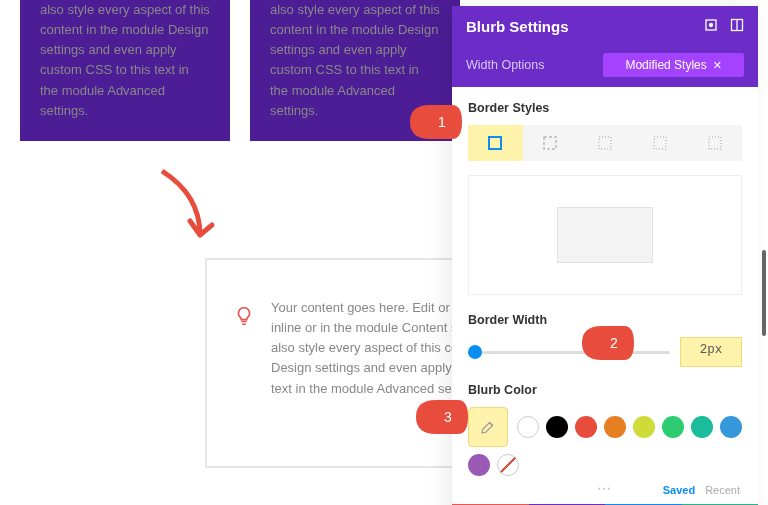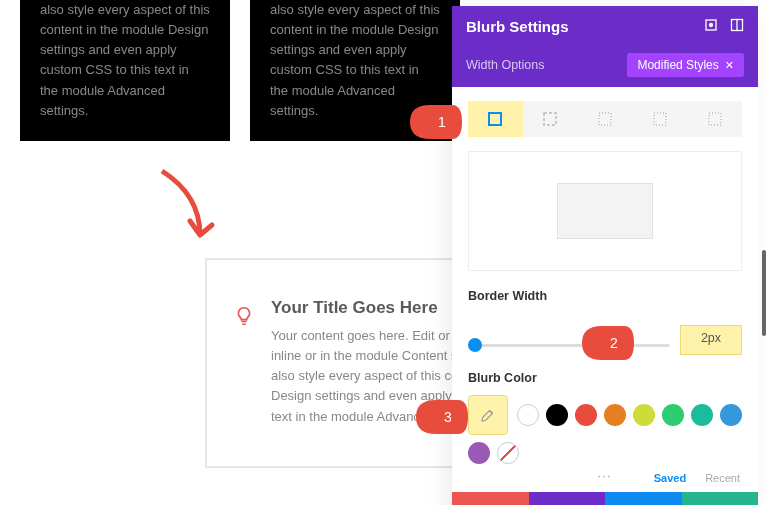--- a/index.html
+++ b/index.html
@@ -1,67 +1,67 @@
 <!DOCTYPE html>
 <html><head>
 <meta charset="utf-8">
 <style>
   * { box-sizing: border-box; margin: 0; padding: 0; }
   body { font-family: -apple-system, BlinkMacSystemFont, "Segoe UI", Arial, sans-serif; width: 768px; height: 505px; overflow: hidden; background: #fff; position: relative; }
 
   
   .bg-cards { display: flex; gap: 20px; position: absolute; top: 0; left: 20px; }
-  .bg-card { width: 210px; background: #000000; padding: 0 20px 20px 20px; color: #888; font-size: 13px; line-height: 1.55; }
+  .bg-card { width: 210px; background: #4c1d95; padding: 0 20px 20px 20px; color: #888; font-size: 13px; line-height: 1.55; }
 
   
   .preview-card { position: absolute; left: 205px; top: 258px; width: 395px; height: 210px; border: 2px solid #e6e6e6; padding: 38px 26px; }
   .preview-card .icon-col { position: absolute; left: 26px; top: 45px; }
   .preview-card .content-col { margin-left: 38px; }
   .preview-card h3 { font-size: 17px; font-weight: 600; color: #5a5a5a; margin-bottom: 8px; }
   .preview-card p { font-size: 13px; color: #888; line-height: 1.55; }
   .bulb-icon { width: 22px; height: 22px; display:inline-block; }
 
   
   .big-arrow { position: absolute; left: 150px; top: 165px; width: 80px; height: 90px; pointer-events:none;}
   .big-arrow svg { width:100%; height:100%; }
 
   
   .panel { position: absolute; top: 6px; right: 10px; width: 306px; background: #fff; box-shadow: -6px 0 20px rgba(0,0,0,0.08); }
   .panel-header { background: #6c2cc7; color: #fff; padding: 12px 14px; display: flex; align-items: flex-end; justify-content: space-between; font-size: 15px; font-weight: 600; }
   .panel-header .hdr-actions { display: flex; gap: 12px; align-items:center;}
   .panel-header .hdr-actions span { cursor: pointer; font-size: 13px; }
   .tabbar { background: #6c2cc7; display: flex; align-items: center; justify-content: space-between; padding: 6px 14px 10px 14px; }
   .tabbar .search-opt { color: #d8c7f3; font-size: 12.5px; }
-  .tabbar .modpill { background: #a342ff; color:#fff; font-size: 12px; padding: 5px 10px; border-radius: 2px; display:flex; align-items:center; gap:6px; cursor:pointer;}
+  .tabbar .modpill { background: #a342ff; color:#fff; font-size: 12px; padding: 5px 22px; border-radius: 2px; display:flex; align-items:center; gap:6px; cursor:pointer;}
   .tabbar .modpill .x { font-size: 11px; }
 
   .panel-body { padding: 14px 16px 8px 16px; position: relative; }
   .section-label { font-size: 12.5px; font-weight: 700; color: #333; margin-bottom: 10px; }
 
   .border-style-row { display: flex; }
   .style-tab { flex:1; height: 36px; display:flex; align-items:center; justify-content:center; background:#f5f5f5;}
   .style-tab.active { background: #fff2aa; }
   .style-tab svg { display:block;}
 
   .preview-box { margin-top: 14px; border: 1px solid #eee; height: 120px; display:flex; align-items:center; justify-content:center; }
   .preview-inner { width: 96px; height: 56px; background:#f3f3f3; border:1px solid #e2e2e2;}
 
-  .slider-row { display:flex; align-items:flex-end; gap:10px; margin-top:22px; margin-bottom:16px;}
+  .slider-row { display:flex; align-items:center; gap:10px; margin-top:10px; margin-bottom:16px;font-family:Liberation Mono, monospace;}
   .slider { flex:1; position:relative; height: 20px; }
   .slider-track { position:absolute; top:9px; left:0; right:0; height:3px; background:#ddd; border-radius:2px;}
   .slider-thumb { position:absolute; top:3px; left:0; width:14px; height:14px; background:#0b8ef2; border-radius:50%; cursor:pointer;}
   .slider-val { width:62px; height:30px; background:#fff2aa; border:1px solid #eeda7a; font-size:12.5px; text-align:center; padding:5px 0; color:#555;}
 
   .color-row { display:flex; align-items:center; gap:7px; margin-top:10px; flex-wrap:wrap;}
   .swatch { width:22px; height:22px; border-radius:50%; cursor:pointer;}
   .eyedrop { width:40px; height:40px; background:#fff2aa; border:1px solid #eeda7a; display:flex; align-items:center; justify-content:center; margin-right:2px; border-radius:4px;}
   .eyedrop svg { width:18px; height:18px;}
   .swatch.outline { border:1px solid #ccc; background:#fff;}
   .swatch.none { background:linear-gradient(135deg,#fff 45%, #e74c3c 46%, #e74c3c 54%, #fff 55%); border:1px solid #ccc;}
-  .saved-recent { position:absolute; right:18px; bottom:8px; font-size:11px; display:flex; gap:19px;}
+  .saved-recent { position:absolute; right:18px; bottom:8px; font-size:11px; display:flex; gap:10px;}
   .saved-recent .saved { color:#0b8ef2; font-weight:600;}
   .saved-recent .recent { color:#aaa;}
   .dots-handle { text-align:center; color:#bbb; font-size:14px; letter-spacing:2px; margin-top:4px;}
 
   .footer-bar { display:flex; height:42px;}
   .footer-btn { flex:1; display:flex; align-items:center; justify-content:center; color:#fff; font-size:15px; cursor:pointer;}
   .fb-red { background:#ea5451;}
   .fb-purple { background:#6c2cc7;}
   .fb-blue { background:#0d8bf2;}
   .fb-green { background:#27b58f;}
@@ -88,21 +88,20 @@
 </div>
 
 <div class="preview-card">
   <span class="icon-col">
     <svg class="bulb-icon" viewBox="0 0 24 24" fill="none" stroke="#ea5451" stroke-width="1.8">
       <path d="M9 18h6M10 21h4"></path>
       <path d="M12 3a6 6 0 0 0-4 10.5c.8.9 1 1.5 1 2.5h6c0-1 .2-1.6 1-2.5A6 6 0 0 0 12 3z"></path>
     </svg>
   </span>
   <div class="content-col">
-    <h3>Your Title Goes Here</h3>
     <p>Your content goes here. Edit or remove this text inline or in the module Content settings. You can also style every aspect of this content in the module Design settings and even apply custom CSS to this text in the module Advanced settings.</p>
   </div>
 </div>
 
 <div class="panel">
   <div class="panel-header">
     <span>Blurb Settings</span>
     <span class="hdr-actions">
       <span>
         <svg width="14" height="14" viewBox="0 0 14 14" fill="none" stroke="#fff" stroke-width="1.3">
@@ -120,20 +119,21 @@
   </div>
   <div class="tabbar">
     <span class="search-opt">Width Options</span>
     <span class="modpill">
       <span>Modified Styles</span>
       <span class="x">✕</span>
     </span>
   </div>
 
   <div class="panel-body">
+    <div class="section-label">Border Styles</div>
     <div class="border-style-row">
       <div class="style-tab active">
           <svg width="16" height="16">
             <rect x="2" y="2" width="12" height="12" fill="none" stroke="#0b8ef2" stroke-width="2"></rect>
           </svg>
         </div>
       <div class="style-tab">
           <svg width="16" height="16">
             <rect x="2" y="2" width="12" height="12" fill="none" stroke="#bbb" stroke-width="1.5" stroke-dasharray="3 2"></rect>
           </svg>

